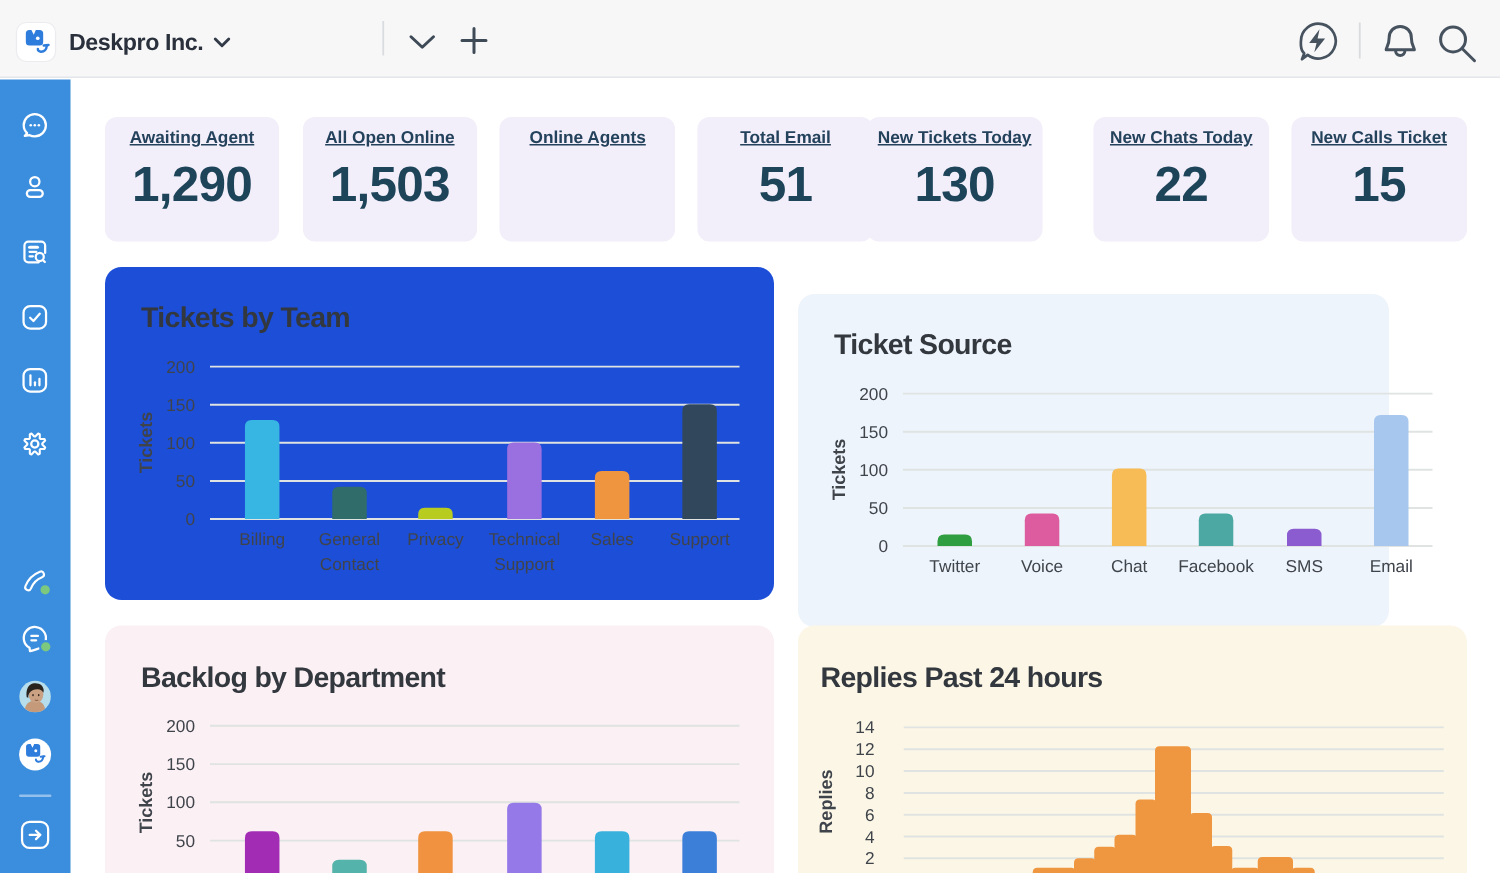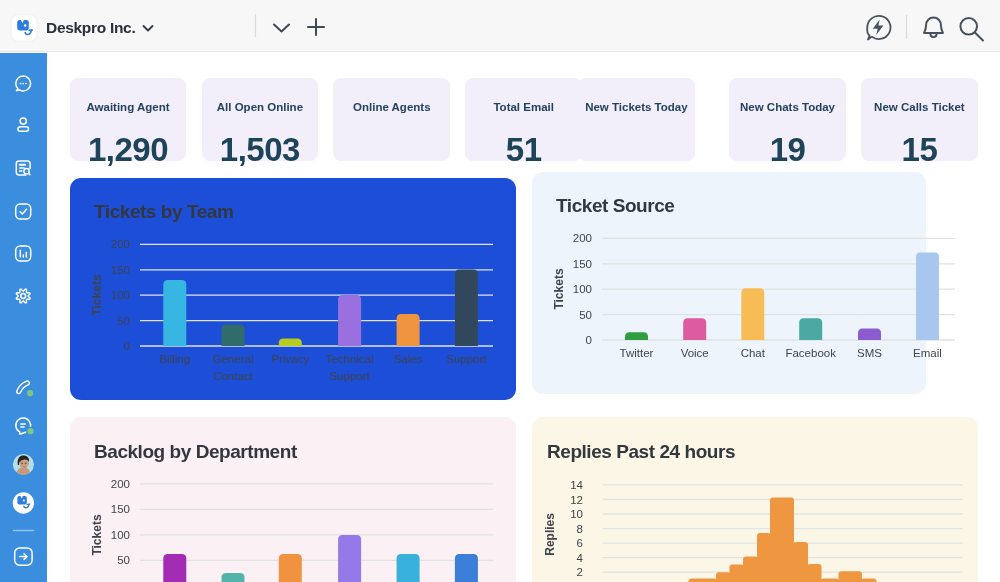--- a/index.html
+++ b/index.html
@@ -1,20 +1,20 @@
 <!DOCTYPE html>
 <html><head><meta charset="utf-8">
 <style>
 * { margin:0; padding:0; box-sizing:border-box; }
 html,body { width:1000px; height:582px; overflow:hidden; font-family:"Liberation Sans", sans-serif; background:#ffffff; }
 #topbar { position:absolute; left:0; top:0; width:1000px; height:52px; background:#f7f7f8; border-bottom:1px solid #e4e6e9; }
 #sidebar { position:absolute; left:0; top:53px; width:47px; height:529px; background:#3b8ddd; }
 .stat { position:absolute; top:78px; width:116.8px; height:83px; background:#f2eefa; border-radius:8px; text-align:center; }
-.stat-t { margin-top:23px; font-size:11.5px; font-weight:bold; color:#24425c; }
-.stat-v { margin-top:18px; font-size:33px; font-weight:bold; color:#1e4459; letter-spacing:-0.5px; }
+.stat-t { margin-top:8px; font-size:11.5px; font-weight:bold; color:#24425c;text-decoration:underline; }
+.stat-v { margin-top:6px; font-size:33px; font-weight:bold; color:#1e4459; letter-spacing:-0.5px; }
 .card { position:absolute; border-radius:11px; }
 </style></head>
 <body>
 <div id="topbar"></div>
 <svg width="1000" height="52" viewBox="0 0 1000 52" style="position:absolute;left:0;top:0">
 <g transform="translate(11 15)">
  <rect x="0" y="0" width="26" height="26" rx="6.5" fill="#ffffff" stroke="#ececf0" stroke-width="0.8"></rect>
  <g transform="translate(12 10.2) scale(0.98)">
   <rect x="-5.9" y="-5.3" width="11.8" height="10.6" rx="2.4" fill="#2e7cdc"></rect>
   <path d="M-2.1,-5.3 L0.9,-5.3 L-0.5,-2.1 Z" fill="#fff"></path>
@@ -129,24 +129,25 @@
   </div>
 <div class="stat" style="left:333.4px">
     <div class="stat-t">Online Agents</div>
   </div>
 <div class="stat" style="left:465.30000000000007px">
     <div class="stat-t">Total Email</div>
     <div class="stat-v">51</div>
   </div>
 <div class="stat" style="left:578px">
     <div class="stat-t">New Tickets Today</div>
+    <div class="stat-v">130</div>
   </div>
 <div class="stat" style="left:729.1px">
     <div class="stat-t">New Chats Today</div>
-    <div class="stat-v">19</div>
+    <div class="stat-v">22</div>
   </div>
 <div class="stat" style="left:861.0000000000001px">
     <div class="stat-t">New Calls Ticket</div>
     <div class="stat-v">15</div>
   </div>
 
 <div class="card" style="left:70px;top:178px;width:446px;height:222px;background:#1d4ed8">
 <svg width="446" height="222" viewBox="0 0 446 222">
 <text x="24" y="40" font-size="19" font-weight="bold" fill="#33383f" letter-spacing="-0.45">Tickets by Team</text>
 <line x1="70" y1="66.4" x2="423" y2="66.4" stroke="#dfe3e1" stroke-width="1.3"></line>
@@ -168,21 +169,21 @@
 <path d="M384.9,168.0 L384.9,96.0 Q384.9,91.5 389.4,91.5 L403.4,91.5 Q407.9,91.5 407.9,96.0 L407.9,168.0 Z" fill="#31485c"></path>
 <text x="104.8" y="185" font-size="11.5" fill="#3f444b" text-anchor="middle">Billing</text>
 <text x="163.0" y="185" font-size="11.5" fill="#3f444b" text-anchor="middle">General</text>
 <text x="163.0" y="202" font-size="11.5" fill="#3f444b" text-anchor="middle">Contact</text>
 <text x="220.3" y="185" font-size="11.5" fill="#3f444b" text-anchor="middle">Privacy</text>
 <text x="279.6" y="185" font-size="11.5" fill="#3f444b" text-anchor="middle">Technical</text>
 <text x="279.6" y="202" font-size="11.5" fill="#3f444b" text-anchor="middle">Support</text>
 <text x="338.1" y="185" font-size="11.5" fill="#3f444b" text-anchor="middle">Sales</text>
 <text x="396.4" y="185" font-size="11.5" fill="#3f444b" text-anchor="middle">Support</text>
 </svg></div>
-<div class="card" style="left:531.5px;top:172px;width:394px;height:222px;background:#eef4fb">
+<div class="card" style="left:531.5px;top:196px;width:394px;height:222px;background:#eef4fb">
 <svg width="446" height="222" viewBox="0 0 446 222">
 <text x="24" y="40" font-size="19" font-weight="bold" fill="#33383f" letter-spacing="-0.45">Ticket Source</text>
 <line x1="70" y1="66.4" x2="423" y2="66.4" stroke="#dfe3e1" stroke-width="1.3"></line>
 <line x1="70" y1="91.8" x2="423" y2="91.8" stroke="#dfe3e1" stroke-width="1.3"></line>
 <line x1="70" y1="117.2" x2="423" y2="117.2" stroke="#dfe3e1" stroke-width="1.3"></line>
 <line x1="70" y1="142.6" x2="423" y2="142.6" stroke="#dfe3e1" stroke-width="1.3"></line>
 <line x1="70" y1="168.0" x2="423" y2="168.0" stroke="#dfe3e1" stroke-width="1.3"></line>
 <text x="60" y="70.4" font-size="11.5" fill="#3f444b" text-anchor="end">200</text>
 <text x="60" y="95.8" font-size="11.5" fill="#3f444b" text-anchor="end">150</text>
 <text x="60" y="121.2" font-size="11.5" fill="#3f444b" text-anchor="end">100</text>

